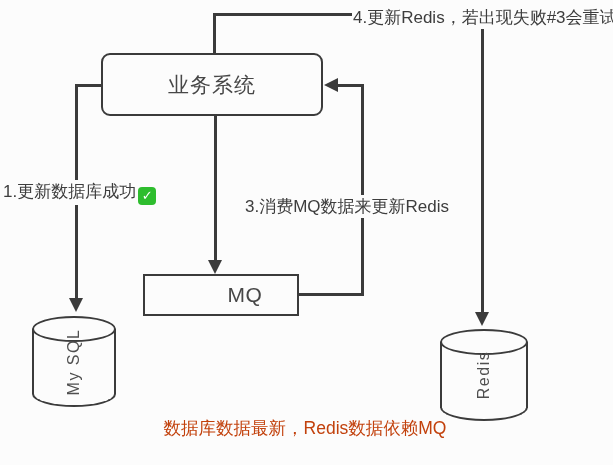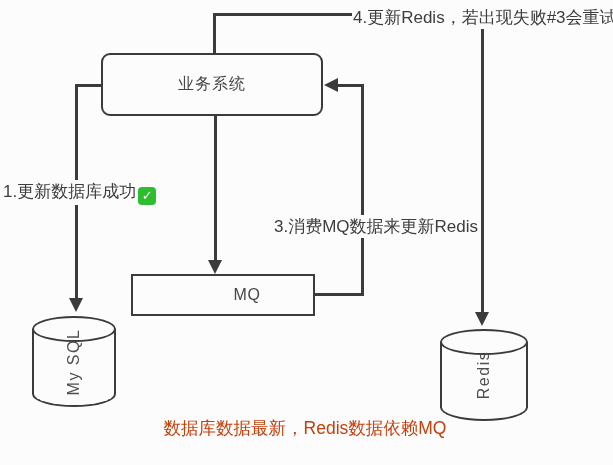--- a/index.html
+++ b/index.html
@@ -20,21 +20,21 @@
   .v{width:2.5px;}
   
   .arr{position:absolute;width:0;height:0;z-index:1;}
   .arr.down{border-left:7px solid transparent;border-right:7px solid transparent;border-top:14px solid #3b3b3b;}
   .arr.left{border-top:7px solid transparent;border-bottom:7px solid transparent;border-right:14px solid #3b3b3b;}
   
   .node{
     position:absolute;box-sizing:border-box;
     border:2.5px solid #3b3b3b;background:#fcfcfc;
     display:flex;align-items:center;justify-content:center;
-    font-size:16px;color:#474747;z-index:2;
+    font-size:21px;color:#474747;z-index:2;
     letter-spacing:1px;
   }
   .rounded{border-radius:9px;}
   
   .cyl{position:absolute;z-index:2;}
   .cyl .cyl-top{
     position:absolute;left:0;right:0;top:0;height:26px;
     box-sizing:border-box;border:2.5px solid #3b3b3b;border-radius:50%;
     background:#fcfcfc;z-index:2;
   }
@@ -87,29 +87,29 @@
   </div>
 
   <div class="line h" style="left:75px;top:84px;width:27px;"></div>
   <div class="line v" style="left:75px;top:84px;height:216px;"></div>
   <div class="arr down" style="left:69px;top:298px;"></div>
   <div class="step" style="left:2px;top:180px;"><span>1.更新数据库成功</span><span class="check">✓</span></div>
 
   <div class="line v" style="left:214px;top:116px;height:146px;"></div>
   <div class="arr down" style="left:208px;top:260px;"></div>
 
-  <div class="node" style="left:131px;top:274px;width:184px;height:42px;letter-spacing:0.5px;padding-left:48px;">
+  <div class="node" style="left:143px;top:274px;width:156px;height:42px;letter-spacing:0.5px;padding-left:48px;">
     <span>MQ</span>
   </div>
 
   <div class="line h" style="left:295px;top:293px;width:69px;"></div>
   <div class="line v" style="left:361px;top:84px;height:211px;"></div>
   <div class="line h" style="left:338px;top:84px;width:25px;"></div>
   <div class="arr left" style="left:324px;top:78px;"></div>
-  <div class="step" style="left:273px;top:195px;margin-top:20px;">3.消费MQ数据来更新Redis</div>
+  <div class="step" style="left:244px;top:195px;">3.消费MQ数据来更新Redis</div>
 
   <div class="cyl" style="left:32px;top:316px;width:84px;height:91px;">
     <div class="cyl-body"></div>
     <div class="cyl-top"></div>
     <div class="cyl-label">
         <span>My SQL</span>
       </div>
   </div>
 
   <div class="cyl" style="left:440px;top:329px;width:88px;height:92px;">

